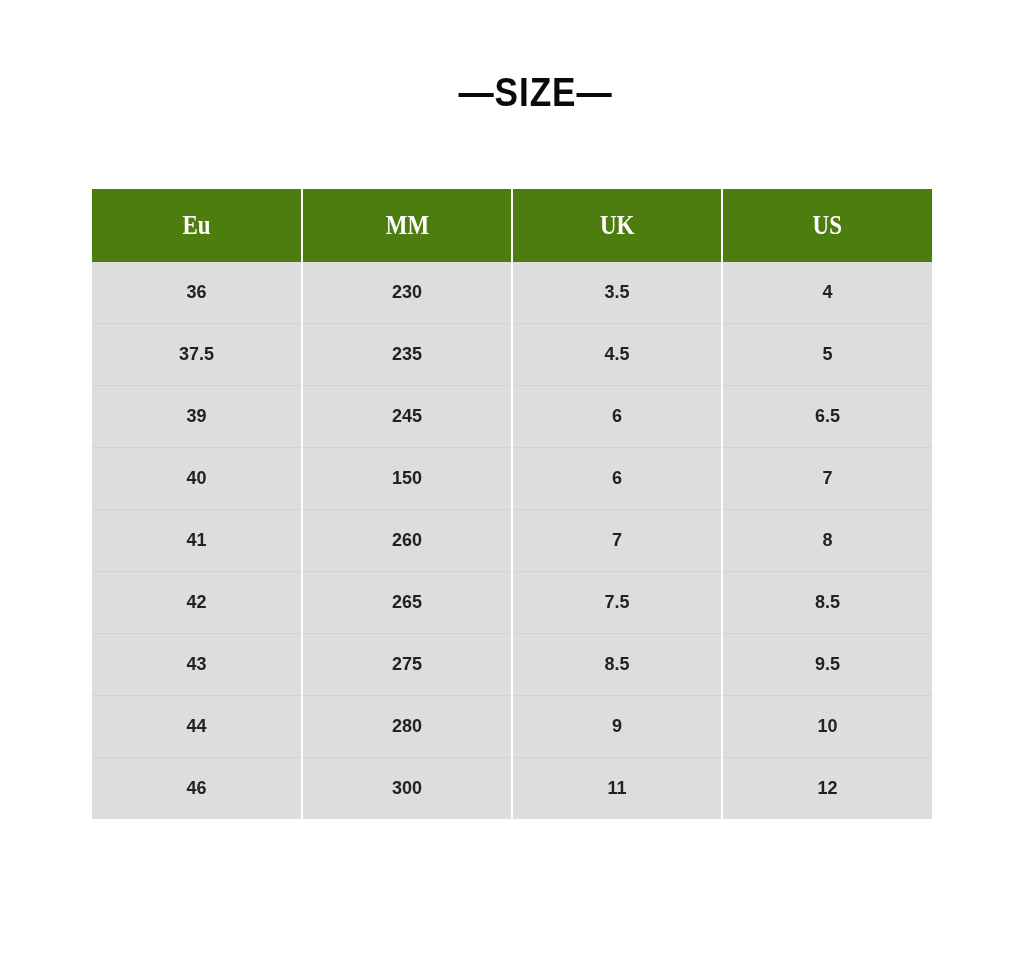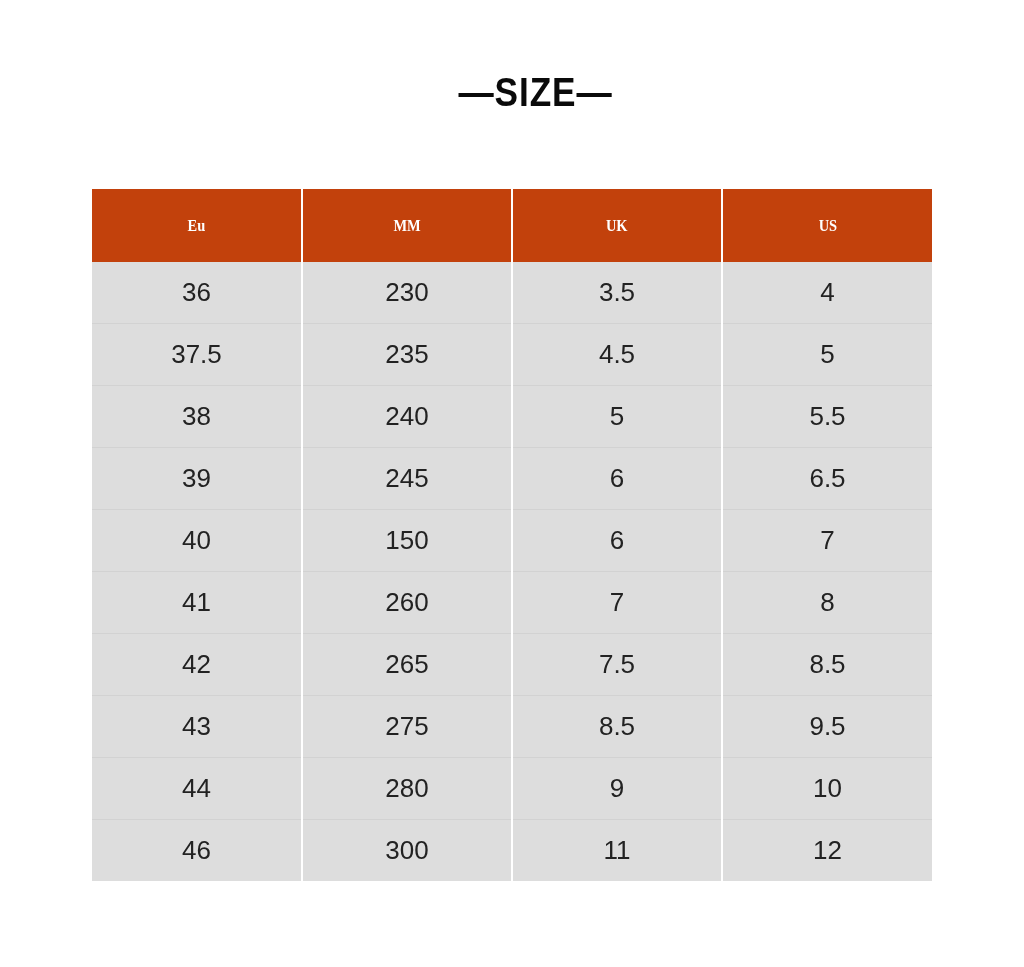--- a/index.html
+++ b/index.html
@@ -37,50 +37,50 @@
     left: 92px;
     top: 189px;
     width: 840px;
   }
   table.size-table {
     border-collapse: collapse;
     width: 840px;
     table-layout: fixed;
   }
   table.size-table thead th {
-    background: #c2410c;
+    background: #4d7c0f;
     color: #ffffff;
     font-family: "Liberation Serif", serif;
     font-weight: bold;
-    font-size: 17px;
+    font-size: 27px;
     height: 71px;
     text-align: center;
     vertical-align: middle;
     border-right: 2px solid #ffffff;
     transform: none;
     letter-spacing: 0px;
   }
   table.size-table thead th:last-child {
     border-right: none;
     font-family: Liberation Serif, serif;
   }
   table.size-table thead th span {
     display: inline-block;
     transform: scaleX(0.85);
   }
   table.size-table tbody td {
     background: #dddddd;
     color: #222222;
-    font-size: 26px;
+    font-size: 18px;
     height: 59px;
     text-align: center;
     vertical-align: middle;
     border-right: 2px solid #ffffff;
     border-bottom: 1px solid #d2d2d2;
-    font-weight: 400;
+    font-weight: 700;
   }
   table.size-table tbody td:last-child {
     border-right: none;
   }
   table.size-table tbody tr:last-child td {
     border-bottom: none;
   }
 </style>
 </head>
 <body>
@@ -104,26 +104,20 @@
           <td>36</td>
           <td>230</td>
           <td>3.5</td>
           <td>4</td>
         </tr>
         <tr>
           <td>37.5</td>
           <td>235</td>
           <td>4.5</td>
           <td>5</td>
-        </tr>
-        <tr>
-          <td>38</td>
-          <td>240</td>
-          <td>5</td>
-          <td>5.5</td>
         </tr>
         <tr>
           <td>39</td>
           <td>245</td>
           <td>6</td>
           <td>6.5</td>
         </tr>
         <tr>
           <td>40</td>
           <td>150</td>

